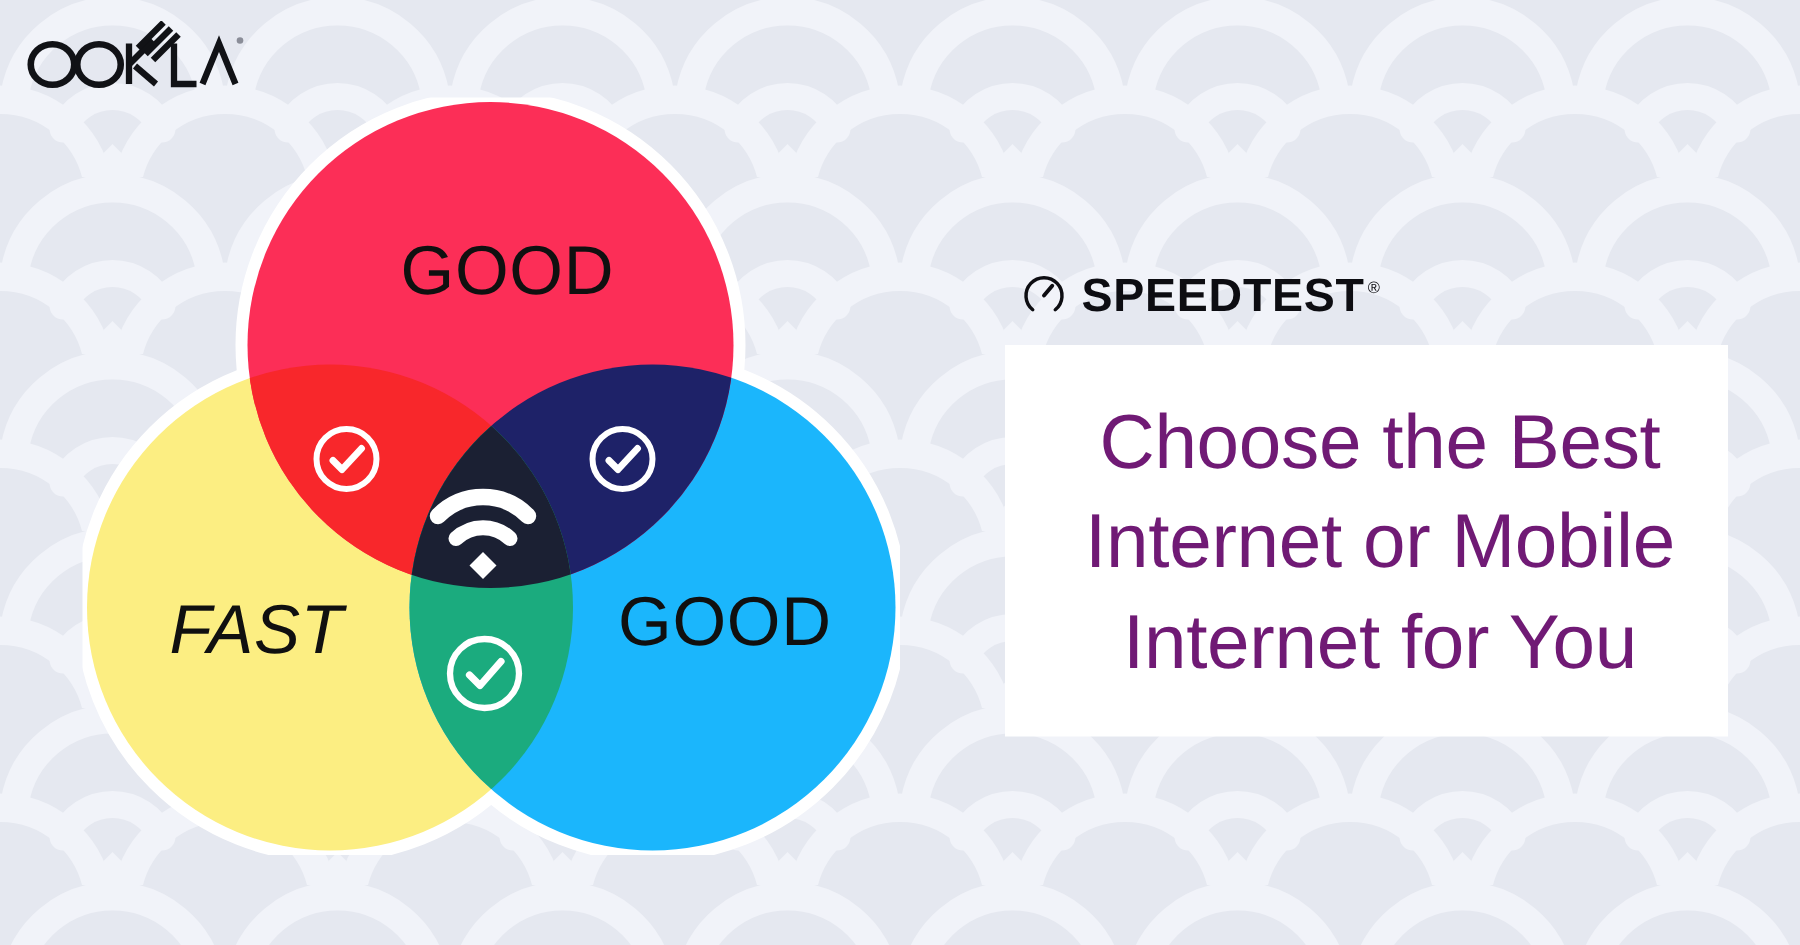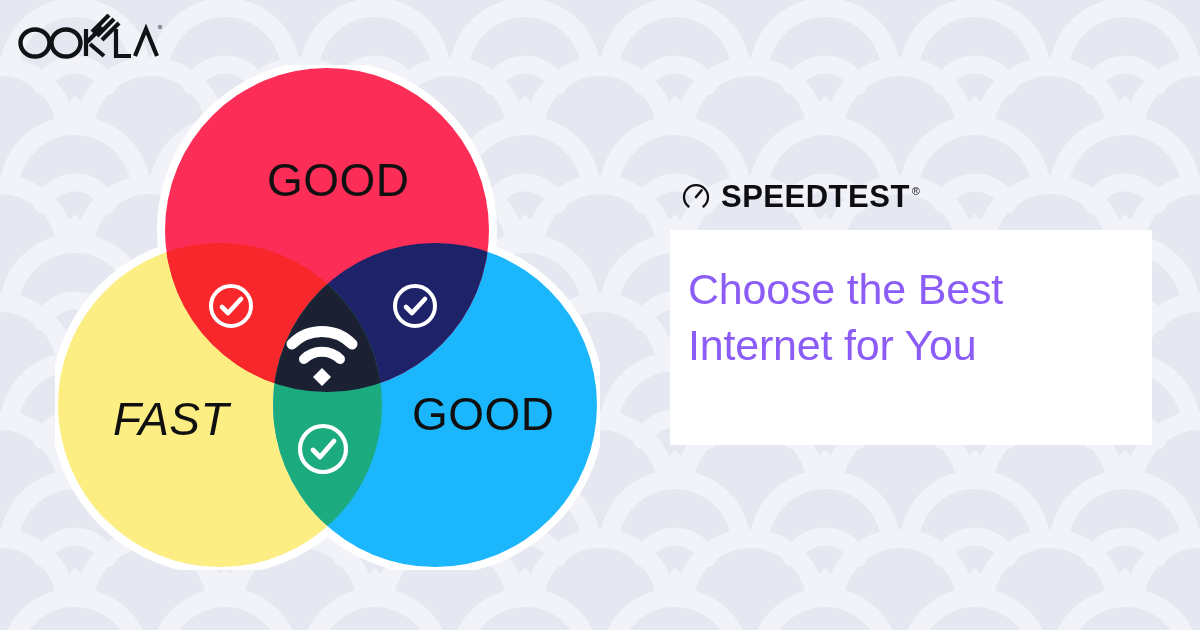--- a/index.html
+++ b/index.html
@@ -7,20 +7,21 @@
     padding: 0;
     background: #E5E8F0;
   }
   #stage {
     position: relative;
     width: 1200px;
     height: 630px;
     overflow: hidden;
     background-color: #E5E8F0;
     font-family: "Liberation Sans", sans-serif;
+    text-align: center;
   }
 
   
   #bg-pattern {
     position: absolute;
     inset: 0;
     z-index: 0;
   }
 
   
@@ -91,24 +92,24 @@
 
   #headline-card {
     background: #FFFFFF;
     width: 482px;
     min-height: 215px;
     box-sizing: border-box;
     padding: 32px 0 30px 18px;
   }
   #headline {
     margin: 0;
-    font-size: 43px;
+    font-size: 51px;
     line-height: 1.3;
     font-weight: 300;
-    color: #8b5cf6;
+    color: #701a75;
     font-family: "Liberation Sans", sans-serif;
     letter-spacing: -0.2px;
   }
   .headline-line { display: block; }
 </style>
 </head>
 <body>
 
 <div id="stage">
 
@@ -230,19 +231,20 @@
       <svg id="speedtest-gauge" viewBox="0 0 32 32" aria-hidden="true">
         <path d="M 8.5 26.5 A 12 12 0 1 1 23.5 26.5" fill="none" stroke="#0D0D12" stroke-width="2.3" stroke-linecap="round"></path>
         <line x1="16" y1="17" x2="21.5" y2="10.5" stroke="#0D0D12" stroke-width="2.6" stroke-linecap="round"></line>
       </svg>
       <span id="speedtest-wordmark"><span>SPEEDTEST</span><span id="speedtest-reg">®</span></span>
     </div>
 
     <div id="headline-card">
       <h1 id="headline">
         <span class="headline-line">Choose the Best</span>
+        <span class="headline-line">Internet or Mobile</span>
         <span class="headline-line">Internet for You</span>
       </h1>
     </div>
 
   </div>
 
 </div>
 
 </body></html>

